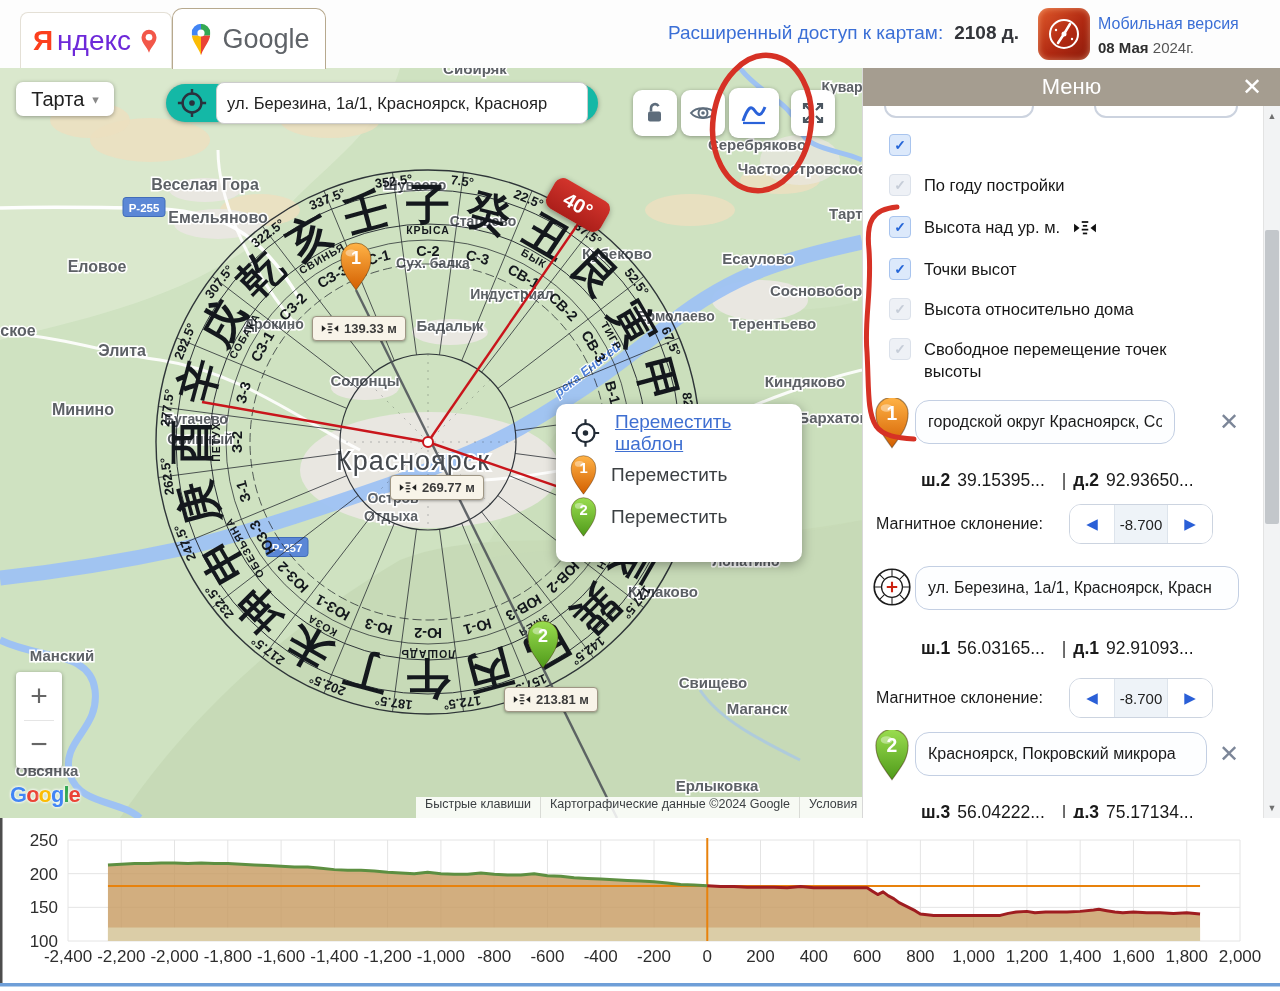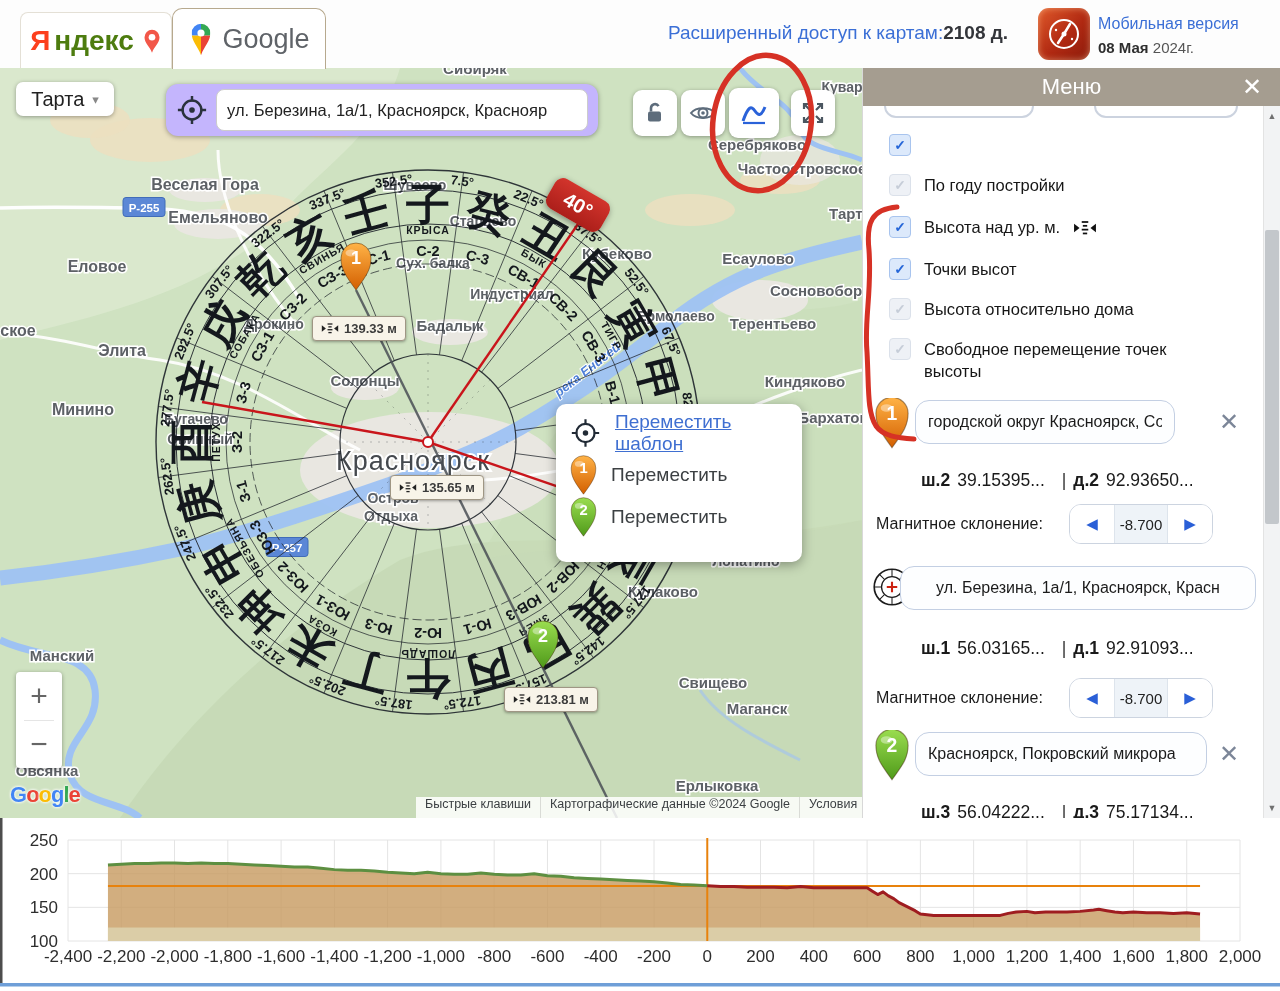--- a/index.html
+++ b/index.html
@@ -4,43 +4,43 @@
 <style>
   html,body{margin:0;padding:0}
   body{width:1280px;height:991px;position:relative;overflow:hidden;background:#fff;
        font-family:"Liberation Sans",sans-serif;color:#222}
   
   #topbar{position:absolute;left:0;top:0;width:1280px;height:68px;background:#fdfdfd}
   .tab{position:absolute;display:flex;align-items:center;justify-content:center;gap:8px;background:#fff}
   #tab-yandex{left:20px;top:12px;width:150px;height:56px;border:1px solid #e4e0d6;border-bottom:none;border-radius:8px 8px 0 0}
   #tab-google{left:172px;top:8px;width:152px;height:60px;border:1.5px solid #b7a98e;border-bottom:none;border-radius:10px 10px 0 0;z-index:3}
   .ya-first{color:#fc3f1d;font-size:28px;font-weight:700}
-  .ya-rest{color:#4d7c0f;font-size:28px;font-weight:700;margin-left:-4px}
+  .ya-rest{color:#6d28d9;font-size:28px;font-weight:400;margin-left:-4px}
   .g-text{color:#5f6368;font-size:27px;font-weight:500}
   #ext-access{position:absolute;left:668px;top:22px;font-size:19px}
   #ext-access .lbl{color:#3b6fd6}
-  #ext-access .val{color:#33353a;font-weight:700;margin-left:0}
+  #ext-access .val{color:#33353a;font-weight:700;margin-left:11px}
   #app-icon{position:absolute;left:1038px;top:8px;width:52px;height:52px;border-radius:11px;
             background:linear-gradient(135deg,#e05a2b,#b02912 55%,#8c1b0c);box-shadow:inset 0 0 6px rgba(255,220,170,.5);
             display:flex;align-items:center;justify-content:center}
   #mob-block{position:absolute;left:1098px;top:12px;line-height:24px}
   #mob-block .l1{color:#3b6fd6;font-size:16px}
   #mob-block .l2{font-size:15px;color:#555}
   #mob-block .l2 b{color:#2e2e2e}
   
   #maparea{position:absolute;left:0;top:68px;width:862px;height:750px;overflow:hidden;background:#cfe2c1}
   #mapsvg{position:absolute;left:0;top:0}
   .ml{paint-order:stroke;stroke:#fff;stroke-width:3px;fill:#5d6166;font-weight:600}
   .ml.city{font-size:27px;fill:#45494e;stroke-width:4px;font-weight:500;letter-spacing:1px}
   .ml.water{fill:#4d7fd6;font-style:italic;stroke-width:2px}
   .mbtn{position:absolute;background:#fff;border:none;border-radius:9px;box-shadow:0 1px 4px rgba(0,0,0,.35);
         display:flex;align-items:center;justify-content:center;cursor:pointer}
   #maptype-btn{left:16px;top:14px;width:98px;height:34px;gap:8px;font-size:20px;color:#222;border-radius:7px}
   #maptype-btn .dd{color:#888;font-size:13px}
-  #search-wrap{position:absolute;left:166px;top:16px;width:432px;height:52px;background:#c4b5fd;border-radius:12px;
+  #search-wrap{position:absolute;left:166px;top:16px;width:432px;height:38px;background:#14b8a6;border-radius:20px;
                box-shadow:0 1px 5px rgba(0,0,0,.35);display:flex;align-items:center;padding:0 10px;box-sizing:border-box;gap:8px}
   #search-input{flex:1;height:40px;border:1px solid #ccc;border-radius:8px;font-size:16.5px;padding:0 10px;
                 font-family:"Liberation Sans",sans-serif;color:#222;min-width:0}
   .ebadge{position:absolute;background:#f8f4e9;border:1px solid #9f9684;border-radius:4px;
           box-shadow:0 1px 3px rgba(0,0,0,.35);display:flex;align-items:center;gap:5px;padding:0 8px;height:23px;
           font-size:13px;font-weight:700;color:#3c3c3c;white-space:nowrap}
   #angle-badge{position:absolute;left:547px;top:120px;width:62px;height:34px;transform:rotate(30deg);
                background:linear-gradient(#d2342c,#ac1f1a);color:#fff;font-weight:700;font-size:20px;border-radius:9px;
                display:flex;align-items:center;justify-content:center;box-shadow:0 2px 6px rgba(0,0,0,.4)}
   #popup{position:absolute;left:556px;top:336px;width:246px;height:142px;background:#fff;border-radius:10px;
@@ -429,21 +429,21 @@
     <svg width="18" height="13" viewBox="0 0 22 14">
         <path d="M1 3 L6 7 L1 11 Z" fill="#222"></path>
         <path d="M21 3 L16 7 L21 11 Z" fill="#222"></path>
         <g stroke="#222" stroke-width="1.6">
           <line x1="8" y1="1.5" x2="14" y2="1.5"></line>
           <line x1="9" y1="5" x2="13" y2="5"></line>
           <line x1="8" y1="8.5" x2="14" y2="8.5"></line>
           <line x1="9" y1="12" x2="13" y2="12"></line>
         </g>
       </svg>
-    <span>135.65 м</span>
+    <span>269.77 м</span>
   </div>
   <div class="ebadge" style="left:504px;top:619px">
     <svg width="18" height="13" viewBox="0 0 22 14">
         <path d="M1 3 L6 7 L1 11 Z" fill="#222"></path>
         <path d="M21 3 L16 7 L21 11 Z" fill="#222"></path>
         <g stroke="#222" stroke-width="1.6">
           <line x1="8" y1="1.5" x2="14" y2="1.5"></line>
           <line x1="9" y1="5" x2="13" y2="5"></line>
           <line x1="8" y1="8.5" x2="14" y2="8.5"></line>
           <line x1="9" y1="12" x2="13" y2="12"></line>
@@ -579,21 +579,21 @@
     </div>
 
     <svg class="mpin" style="left:8px;top:458px" width="42" height="46" viewBox="0 0 40 44">
       <circle cx="20" cy="22" r="17" fill="none" stroke="#1c1c1c" stroke-width="1.6"></circle>
       <circle cx="20" cy="22" r="10" fill="none" stroke="#1c1c1c" stroke-width="1.2"></circle>
       <g stroke="#1c1c1c" stroke-width="1">
           <path d="M20 5 V12 M20 32 V39 M3 22 H10 M30 22 H37 M8 10 L13 15 M27 29 L32 34 M32 10 L27 15 M13 29 L8 34"></path>
         </g>
       <path d="M20 17 V27 M15 22 H25" stroke="#cc2211" stroke-width="2"></path>
     </svg>
-    <input class="pin-input" style="left: 37px; top: 460px; width: 356px; text-align: center;" value="ул. Березина, 1а/1, Красноярск, Красн">
+    <input class="pin-input" style="left: 52px; top: 460px; width: 324px;" value="ул. Березина, 1а/1, Красноярск, Красн">
     <div class="coords" style="top:532px">
       <b>ш.1</b>
         <span>56.03165...</span>
       <span class="sep">|</span>
       <b>д.1</b>
         <span>92.91093...</span>
     </div>
     <div class="decl-label" style="top:572px">Магнитное склонение:</div>
     <div class="stepper" style="left:206px;top:572px">
       <button class="stb">◀</button>

